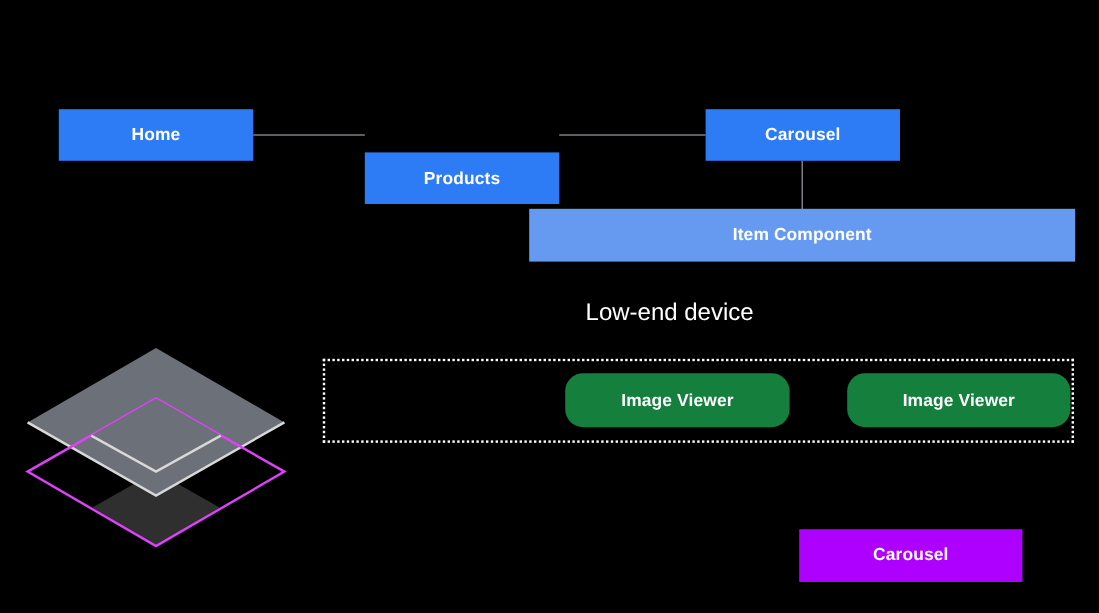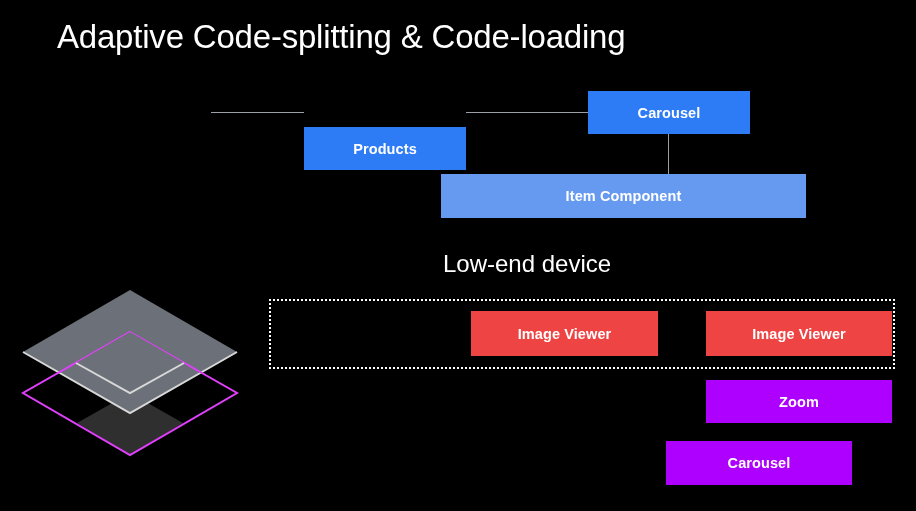--- a/index.html
+++ b/index.html
@@ -48,21 +48,21 @@
     top: 91px;
   }
   #box-home     { left: 49px;  }
   #box-products { left: 304px; margin-top: 36px; }
   #box-product  { left: 588px; }
 
   #box-item-component {
     background: #6699f0;
     left: 441px;
     top: 174px;
-    width: 365px;
+    width: 455px;
     height: 44px;
   }
 
   
   .connector {
     position: absolute;
     background: #9aa0a6;
   }
   .connector.h {
     height: 1px;
@@ -74,24 +74,25 @@
     width: 1px;
     left: 668px;
     top: 134px;
     height: 41px;
   }
 
   
   .col-header {
     position: absolute;
     top: 250px;
-    font-size: 24px;
+    font-size: 20px;
     font-weight: 400;
     color: #ffffff;
     white-space: nowrap;
+    text-align: center;
   }
   #header-low  { left: 443px; width: 230px; }
   #header-high { left: 671px; width: 230px; }
 
   
   #core-band {
     position: absolute;
     left: 269px;
     top: 299px;
     width: 626px;
@@ -115,21 +116,21 @@
     display: flex;
     align-items: center;
     justify-content: center;
     color: #ffffff;
     font-size: 14.5px;
     font-weight: bold;
     letter-spacing: 0.1px;
     white-space: nowrap;
     height: 45px;
   }
-  .chip.pink   { background: #ef4444; }
+  .chip.pink   { background: #15803d; border-radius: 15px; }
   .chip.purple { background: #ae00ff; }
 
   #chip-low-image-viewer  { left: 471px; top: 311px; width: 187px; }
   #chip-high-image-viewer { left: 706px; top: 311px; width: 186px; }
   #chip-high-zoom         { left: 706px; top: 380px; width: 186px; height: 43px; }
   #chip-high-carousel     { left: 666px; top: 441px; width: 186px; height: 44px; }
 
   
   #layers {
     position: absolute;
@@ -137,43 +138,42 @@
     top: 280px;
     width: 250px;
     height: 215px;
   }
 </style>
 </head>
 <body>
 
 <div id="slide">
 
-  <div id="title">Adaptive Code-splitting &amp; Code-loading</div>
 
   <div class="connector h" id="conn-home-products"></div>
   <div class="connector h" id="conn-products-product"></div>
   <div class="connector" id="conn-product-item"></div>
 
+  <div class="flow-box nav" id="box-home">Home</div>
 
   <div class="flow-box nav" id="box-products">Products</div>
 
   <div class="flow-box nav" id="box-product">Carousel</div>
 
   <div class="flow-box" id="box-item-component">Item Component</div>
 
   <div class="col-header" id="header-low">Low-end device</div>
 
 
   <div id="core-band"></div>
 
   <div class="chip pink" id="chip-low-image-viewer">Image Viewer</div>
 
   <div class="chip pink" id="chip-high-image-viewer">Image Viewer</div>
 
-  <div class="chip purple" id="chip-high-zoom">Zoom</div>
 
   <div class="chip purple" id="chip-high-carousel">Carousel</div>
 
   <svg id="layers" viewBox="0 0 250 215">
 
     <polygon points="122,52 229,113 122,175 15,113" fill="#000000" stroke="none"></polygon>
 
     <polygon points="122,113 175,143 122,175 69,143" fill="#2f2f2f" stroke="none"></polygon>
 
     <polygon points="122,10 229,72 122,133 15,72" fill="#6c7078" stroke="none"></polygon>

